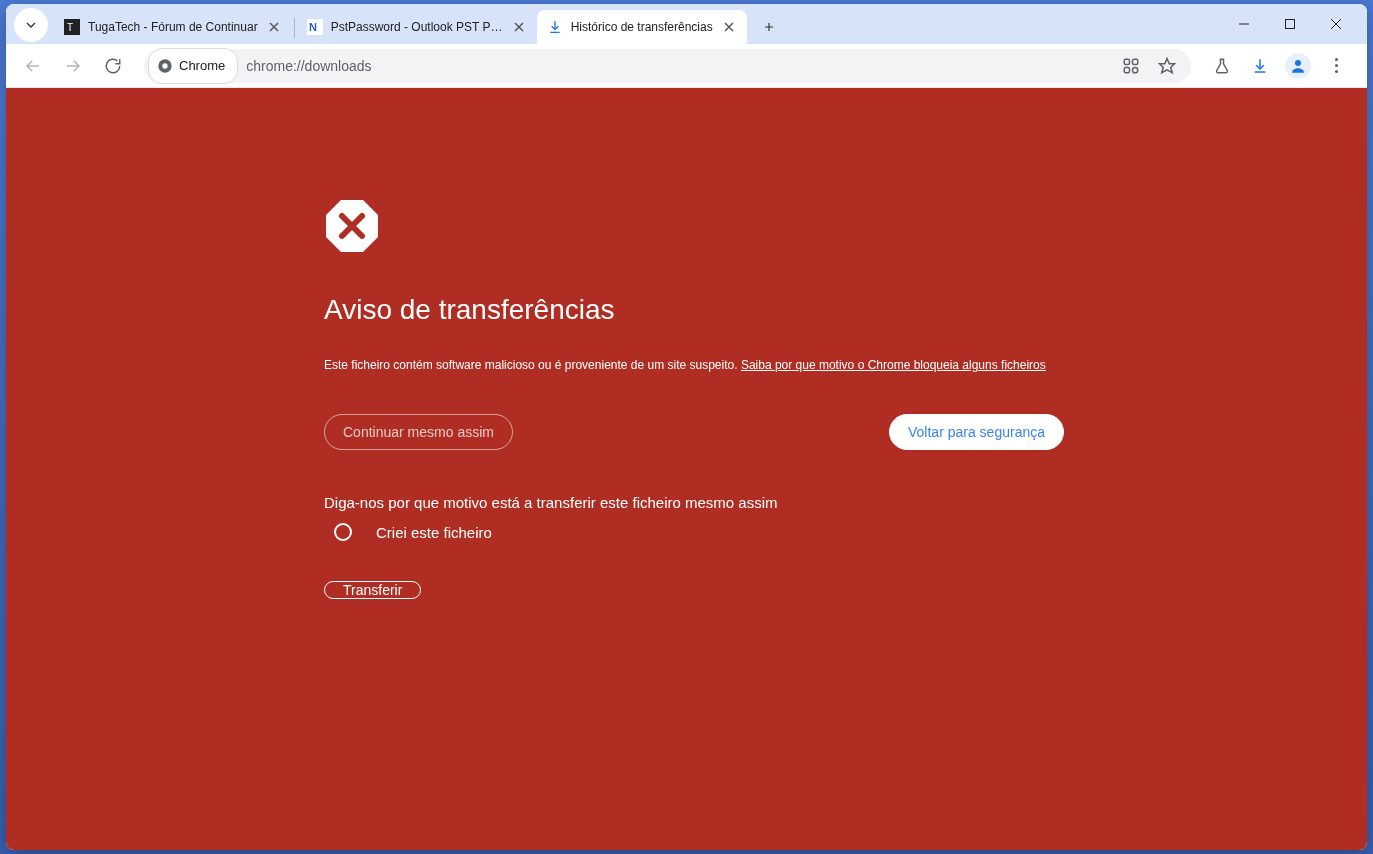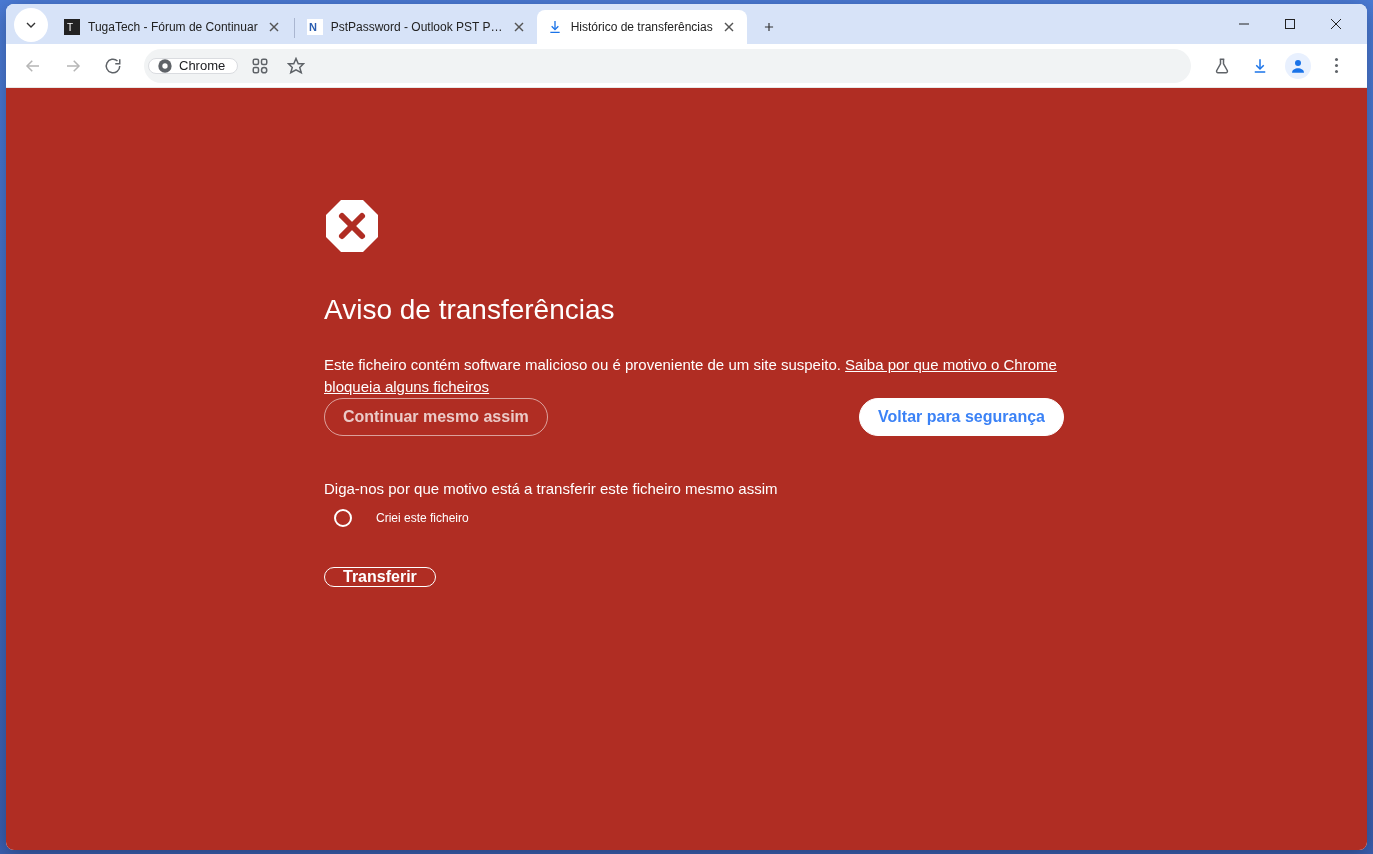--- a/index.html
+++ b/index.html
@@ -96,21 +96,21 @@
     height:34px;
     background:#f1f3f4;
     border-radius:17px;
     display:flex;
     align-items:center;
     padding: 0 10px 0 4px;
     gap:8px;
     margin: 0 8px;
   }
   .omni-chip {
-    height:16px;
+    height:36px;
     background:#fff;
     border-radius:14px;
     display:flex; align-items:center;
     padding: 0 12px 0 8px;
     gap:6px;
     font-size:13px;
     font-weight:500;
     color:#202124;
     border: 1px solid #dadce0;
   }
@@ -136,41 +136,41 @@
     color:#fff;
   }
   .panel {
     width: 740px;
     margin: 110px 0 0 318px;
   }
   .danger-icon { width:56px; height:56px; margin-bottom: 40px; }
   .danger-icon svg { width:56px; height:56px; }
 
   .panel h1 { font-size:28px; font-weight:400; margin-bottom:28px; }
-  .panel .desc { font-size:15px; line-height:22px; }
+  .panel .desc { font-size:12px; line-height:22px; margin-bottom:38px; }
   .panel .desc a { color:#fff; text-decoration:underline; cursor:pointer; }
 
   .btn-row { display:flex; justify-content:space-between; align-items:center; margin-bottom:44px; }
   .btn {
     padding: 9px 18px;
     border-radius: 20px;
-    font-size:16px;
-    font-weight:700;
+    font-size:14px;
+    font-weight:400;
     cursor:pointer;
     border:1px solid #fff;
     background:transparent;
     color:#fff;
   }
   .btn.ghost { border-color: rgba(255,255,255,0.55); color: rgba(255,255,255,0.75); }
   .btn.primary { background:#fff; color:#3b82f6; border-color:#fff; }
 
   .survey-q { font-size:15px; margin-bottom:12px; }
   .radio-row { display:flex; align-items:center; gap:24px; margin-bottom:24px; padding-left:10px; cursor:pointer; }
   .radio-circle { width:18px; height:18px; border:2px solid #fff; border-radius:50%; }
-  .radio-label { font-size:12px; }
+  .radio-label { font-size:15px; }
 
   .btn.small { padding:0 18px; }
 
 </style>
 </head>
 <body>
 
 <div class="window">
 
   <div class="tabstrip">
@@ -280,20 +280,21 @@
     </div>
 
     <div class="omnibox">
       <div class="omni-chip">
         <svg viewBox="0 0 24 24">
             <circle cx="12" cy="12" r="10" fill="#5f6368"></circle>
             <circle cx="12" cy="12" r="4" fill="#fff"></circle>
           </svg>
         <span>Chrome</span>
       </div>
+      <span class="omni-url">chrome://downloads</span>
       <div class="omni-icon">
         <svg viewBox="0 0 24 24" stroke-width="2">
             <rect x="3" y="3" width="7" height="7" rx="2"></rect>
             <rect x="14" y="3" width="7" height="7" rx="2"></rect>
             <rect x="3" y="14" width="7" height="7" rx="2"></rect>
             <circle cx="17.5" cy="17.5" r="3.5"></circle>
           </svg>
       </div>
       <div class="omni-icon">
         <svg viewBox="0 0 24 24" stroke-width="2">

